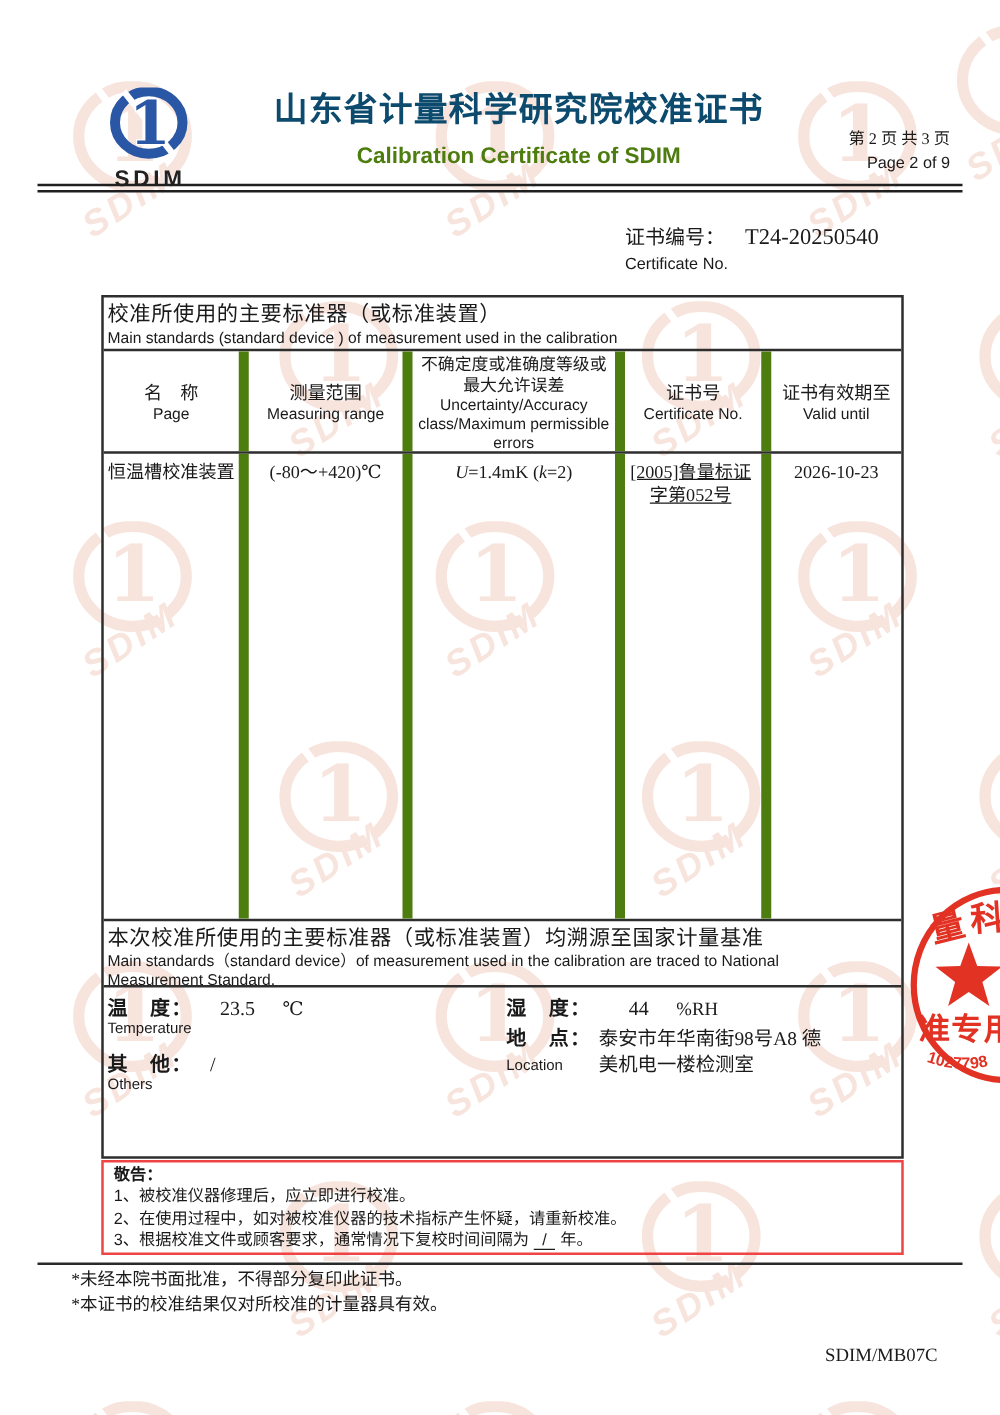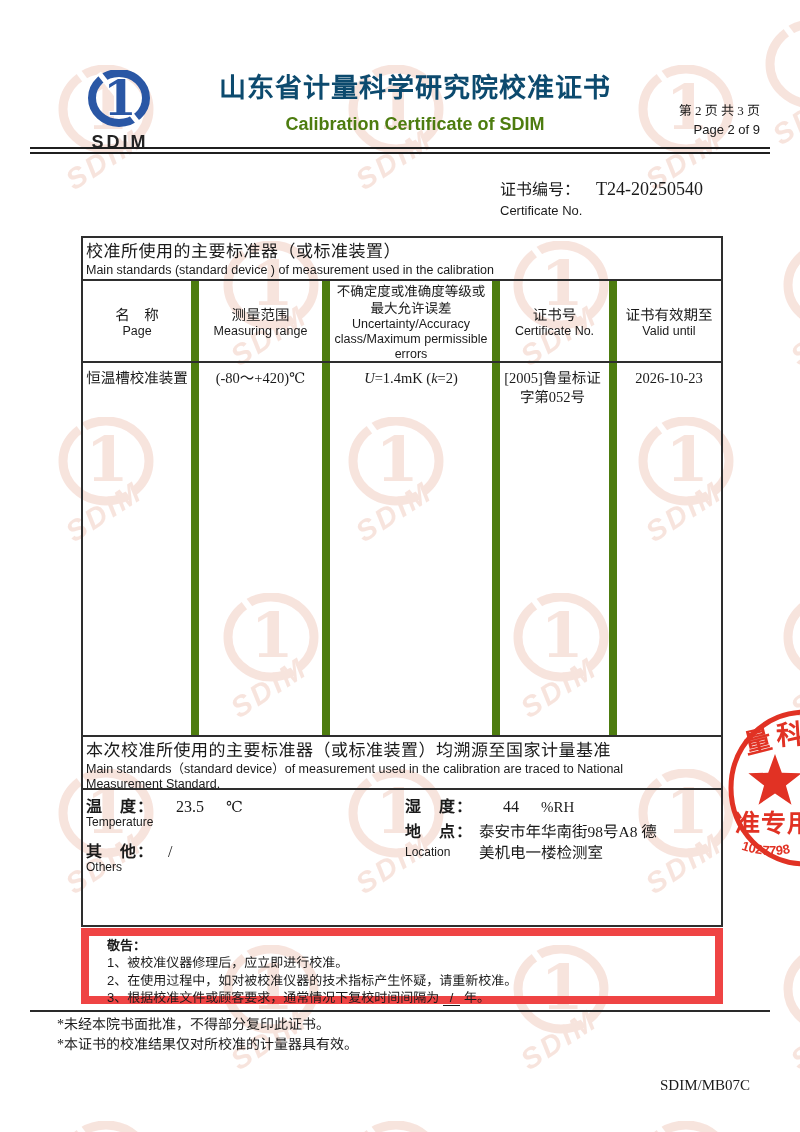--- a/index.html
+++ b/index.html
@@ -64,21 +64,21 @@
   .zh-label { font-size:16px; font-weight:bold; letter-spacing:1px; white-space:pre; }
   .env-val { font-size:16px; font-family:"Liberation Serif","DejaVu Serif",serif; margin-left:22px; }
   .env-unit { font-size:15px; font-family:"Liberation Serif","DejaVu Serif",serif; margin-left:22px; }
   .en-label { font-size:12px; line-height:17px; }
   .env-item { margin-bottom:7px; }
   .loc-flex { display:flex; }
   .addr { font-size:15.5px; line-height:21px; font-family:"Liberation Serif","DejaVu Serif",serif; margin-left:6px; }
 
   
   .notice { position:absolute; left:81px; top:928px; width:642px; height:76px;
-            border:8px solid #ef4444; padding:1px 18px; }
+            border:2px solid #ef4444; padding:1px 8px; }
   .notice-title { font-size:13px; font-weight:bold; line-height:17px; }
   .notice-item { font-size:13px; line-height:17.5px; }
   .blank-slash { border-bottom:1px solid #1a1a1a; padding:0 7px; }
 
   
   .footer-rule { position:absolute; left:30px; top:1010px; width:740px; height:2px; background:#2a2a2a; }
   .footnotes { position:absolute; left:57px; top:1015px;
                font-size:14px; line-height:20px; font-family:"Liberation Serif","DejaVu Serif",serif; }
   .form-code { position:absolute; left:660px; top:1077px; font-size:15px;
                font-family:"Liberation Serif","DejaVu Serif",serif; }
@@ -284,21 +284,21 @@
       <div class="c c5">
         <div class="hd-zh">证书有效期至</div>
         <div class="hd-en">Valid until</div>
       </div>
     </div>
 
     <div class="row r-data">
       <div class="c">恒温槽校准装置</div>
       <div class="c">(-80～+420)℃</div>
       <div class="c"><i>U</i><span>=1.4mK (</span><i>k</i><span>=2)</span></div>
-      <div class="c" style="padding-left:2px;padding-right:6px;">[2005]鲁量标证字第052号</div>
+      <div class="c" style="padding-left:2px;padding-right:6px;text-decoration:underline;">[2005]鲁量标证字第052号</div>
       <div class="c">2026-10-23</div>
     </div>
 
     <div class="row r-trace sec-title">
       <div class="zh">本次校准所使用的主要标准器（或标准装置）均溯源至国家计量基准</div>
       <div class="en">Main standards（standard device）of measurement used in the calibration are traced to National Measurement Standard.</div>
     </div>
 
 
     <div class="row r-env">

